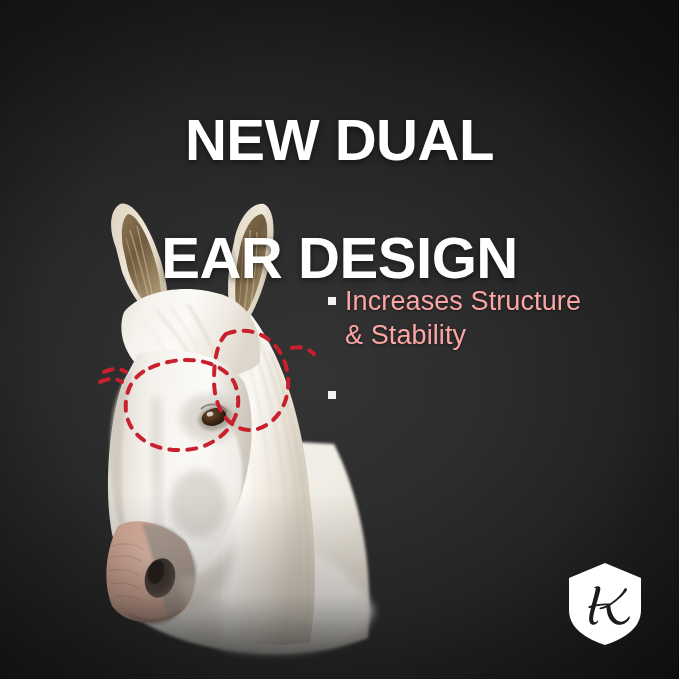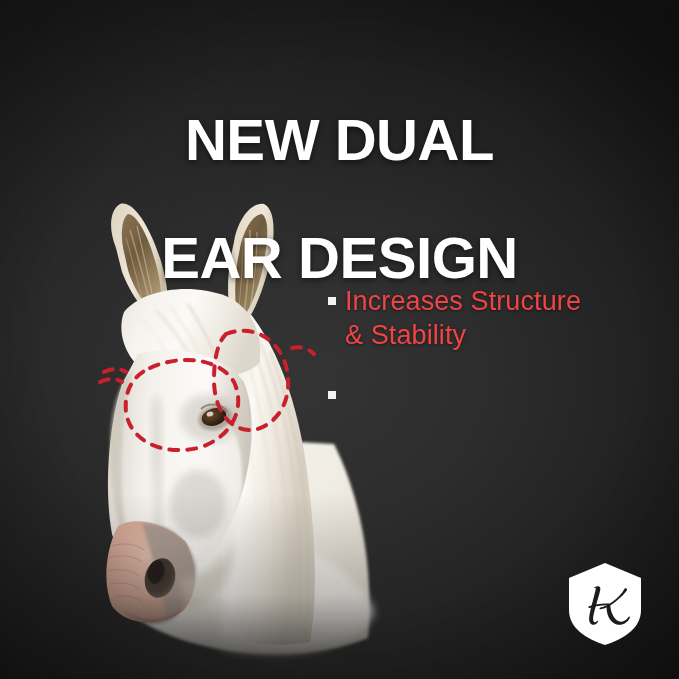--- a/index.html
+++ b/index.html
@@ -46,21 +46,21 @@
   }
   .bullet-row{
     display:flex;align-items:flex-start;
     margin-bottom:26px;
   }
   .bullet-mark{
     width:8px;height:8px;background:#f2f2f2;
     margin-top:13px;margin-right:9px;flex:0 0 8px;
   }
   .bullet-text{
-    color:#ef4444;
+    color:#fca5a5;
     font-size:27px;
     line-height:34px;
     font-weight:400;
     letter-spacing:.1px;
     text-shadow:0 1px 3px rgba(0,0,0,.5);
     white-space:pre-line;
   }
 
   
   .horse-wrap{

